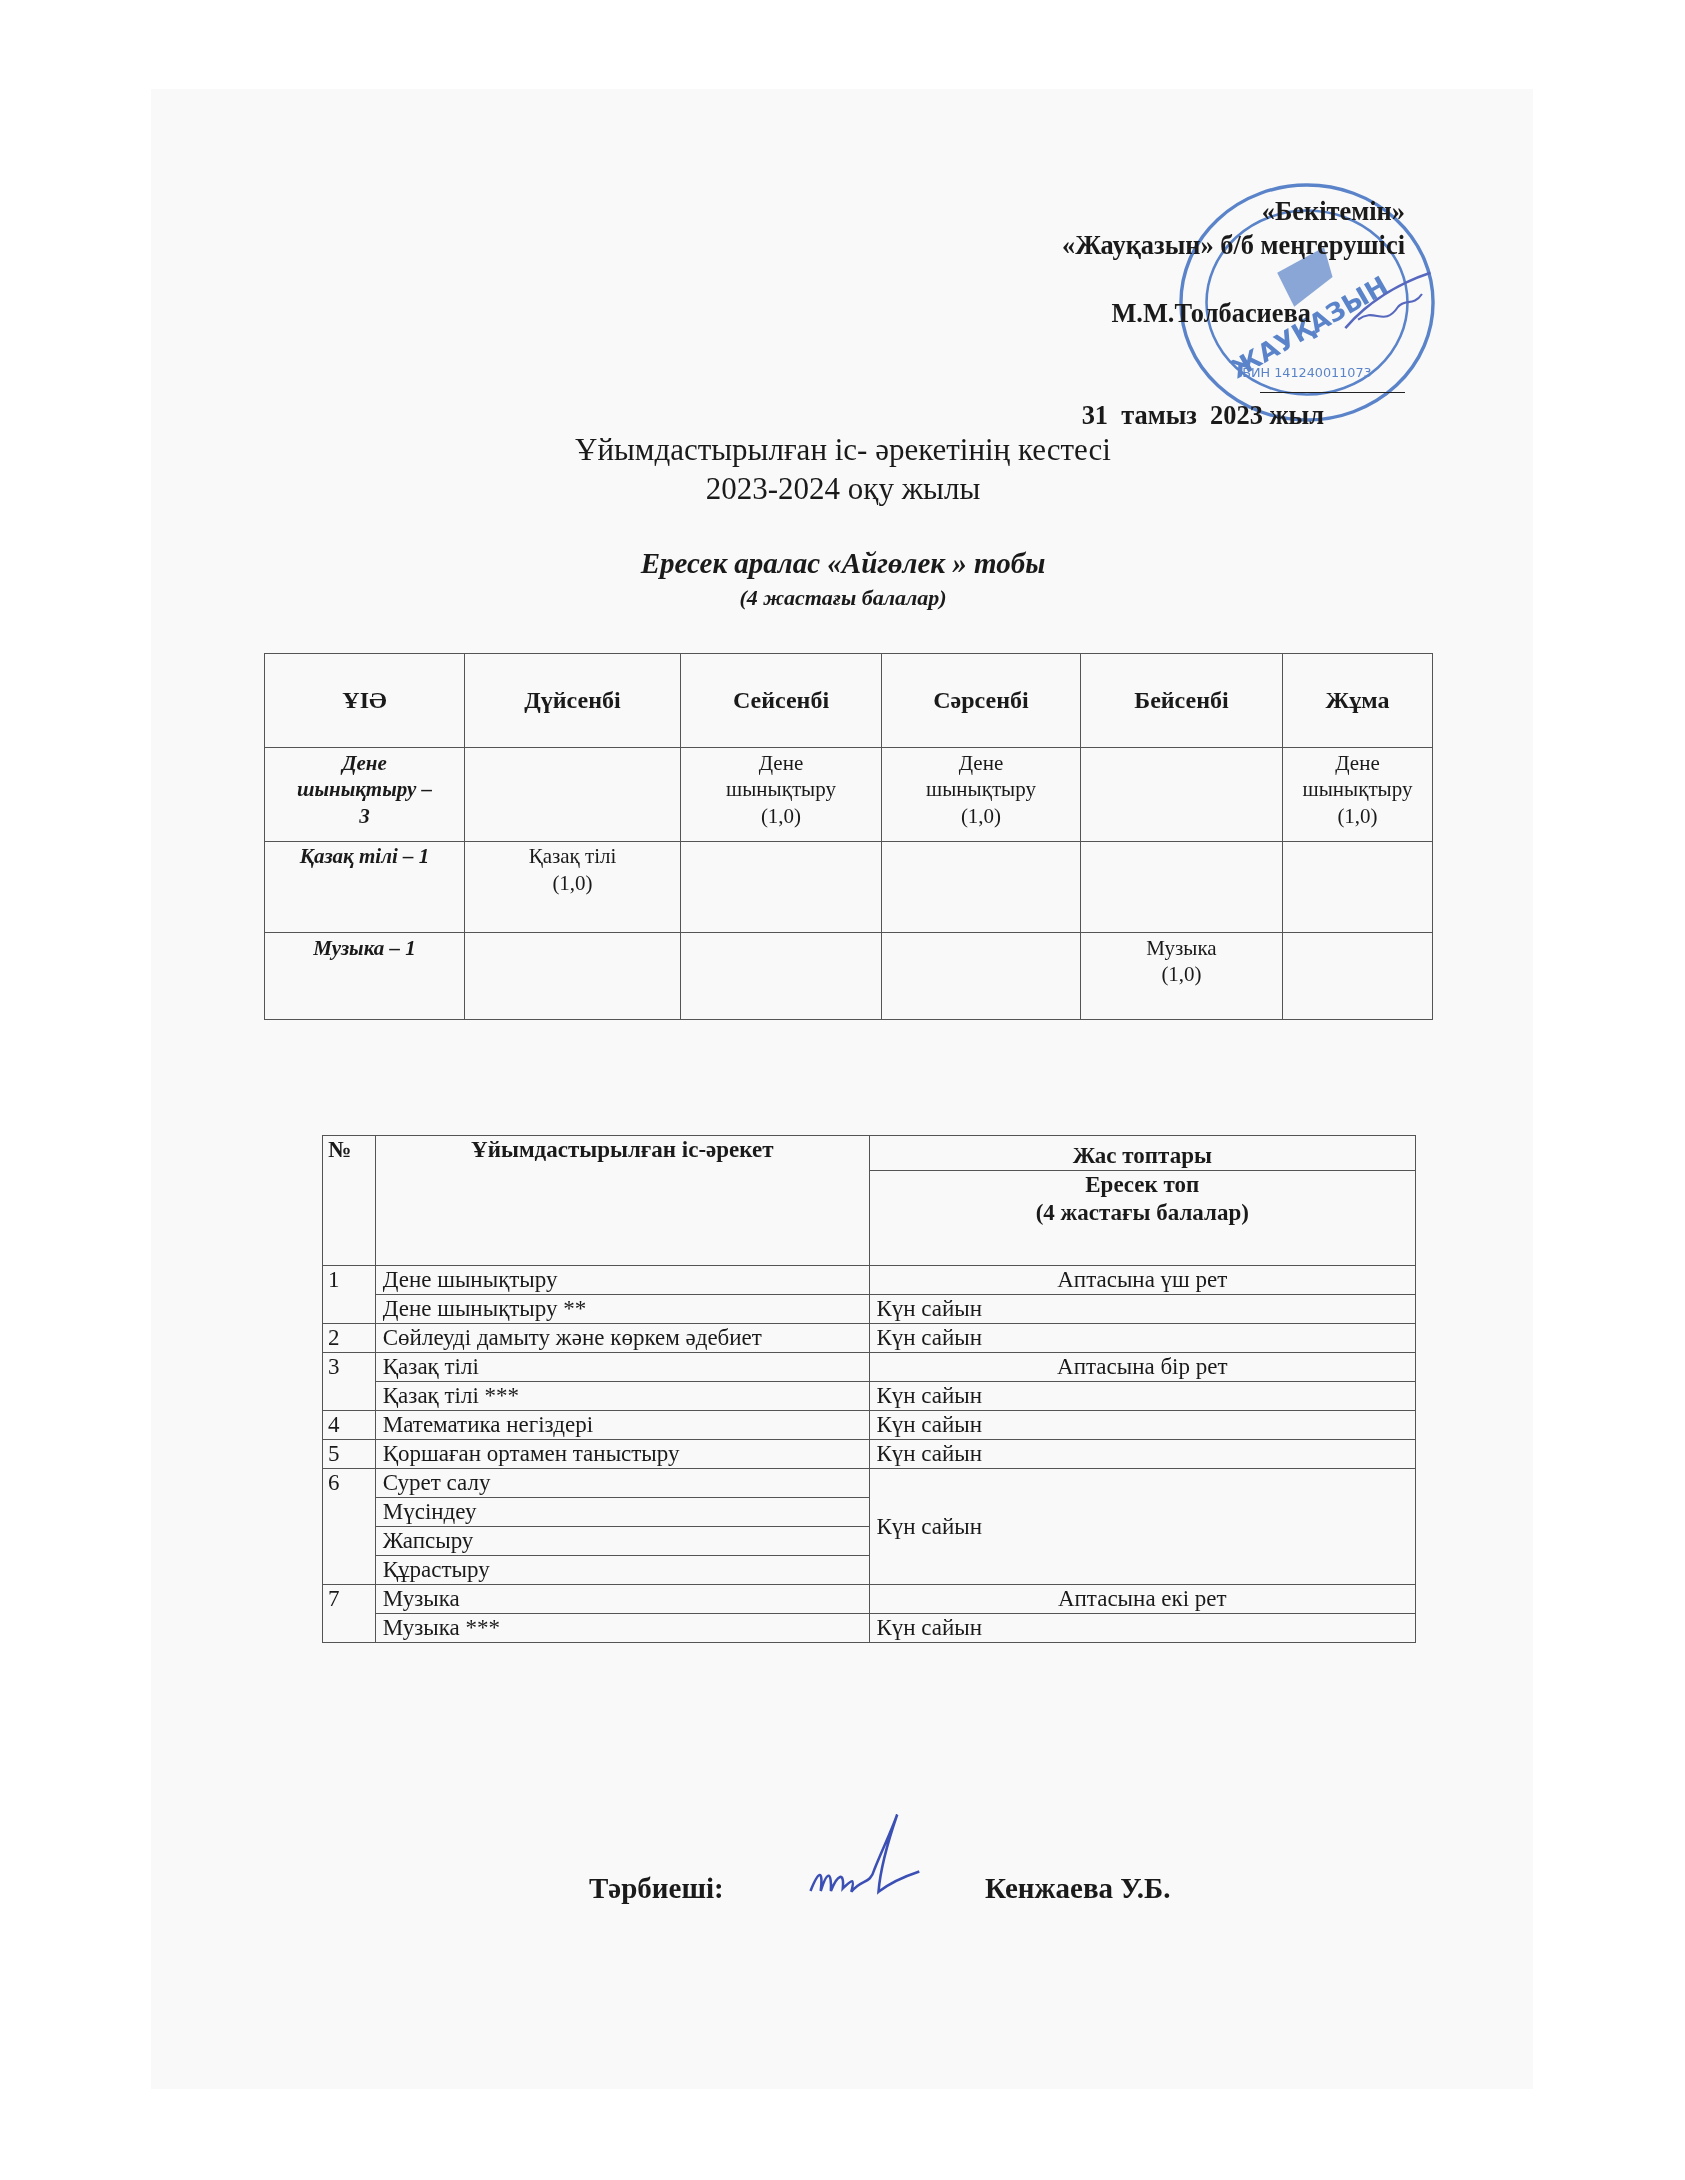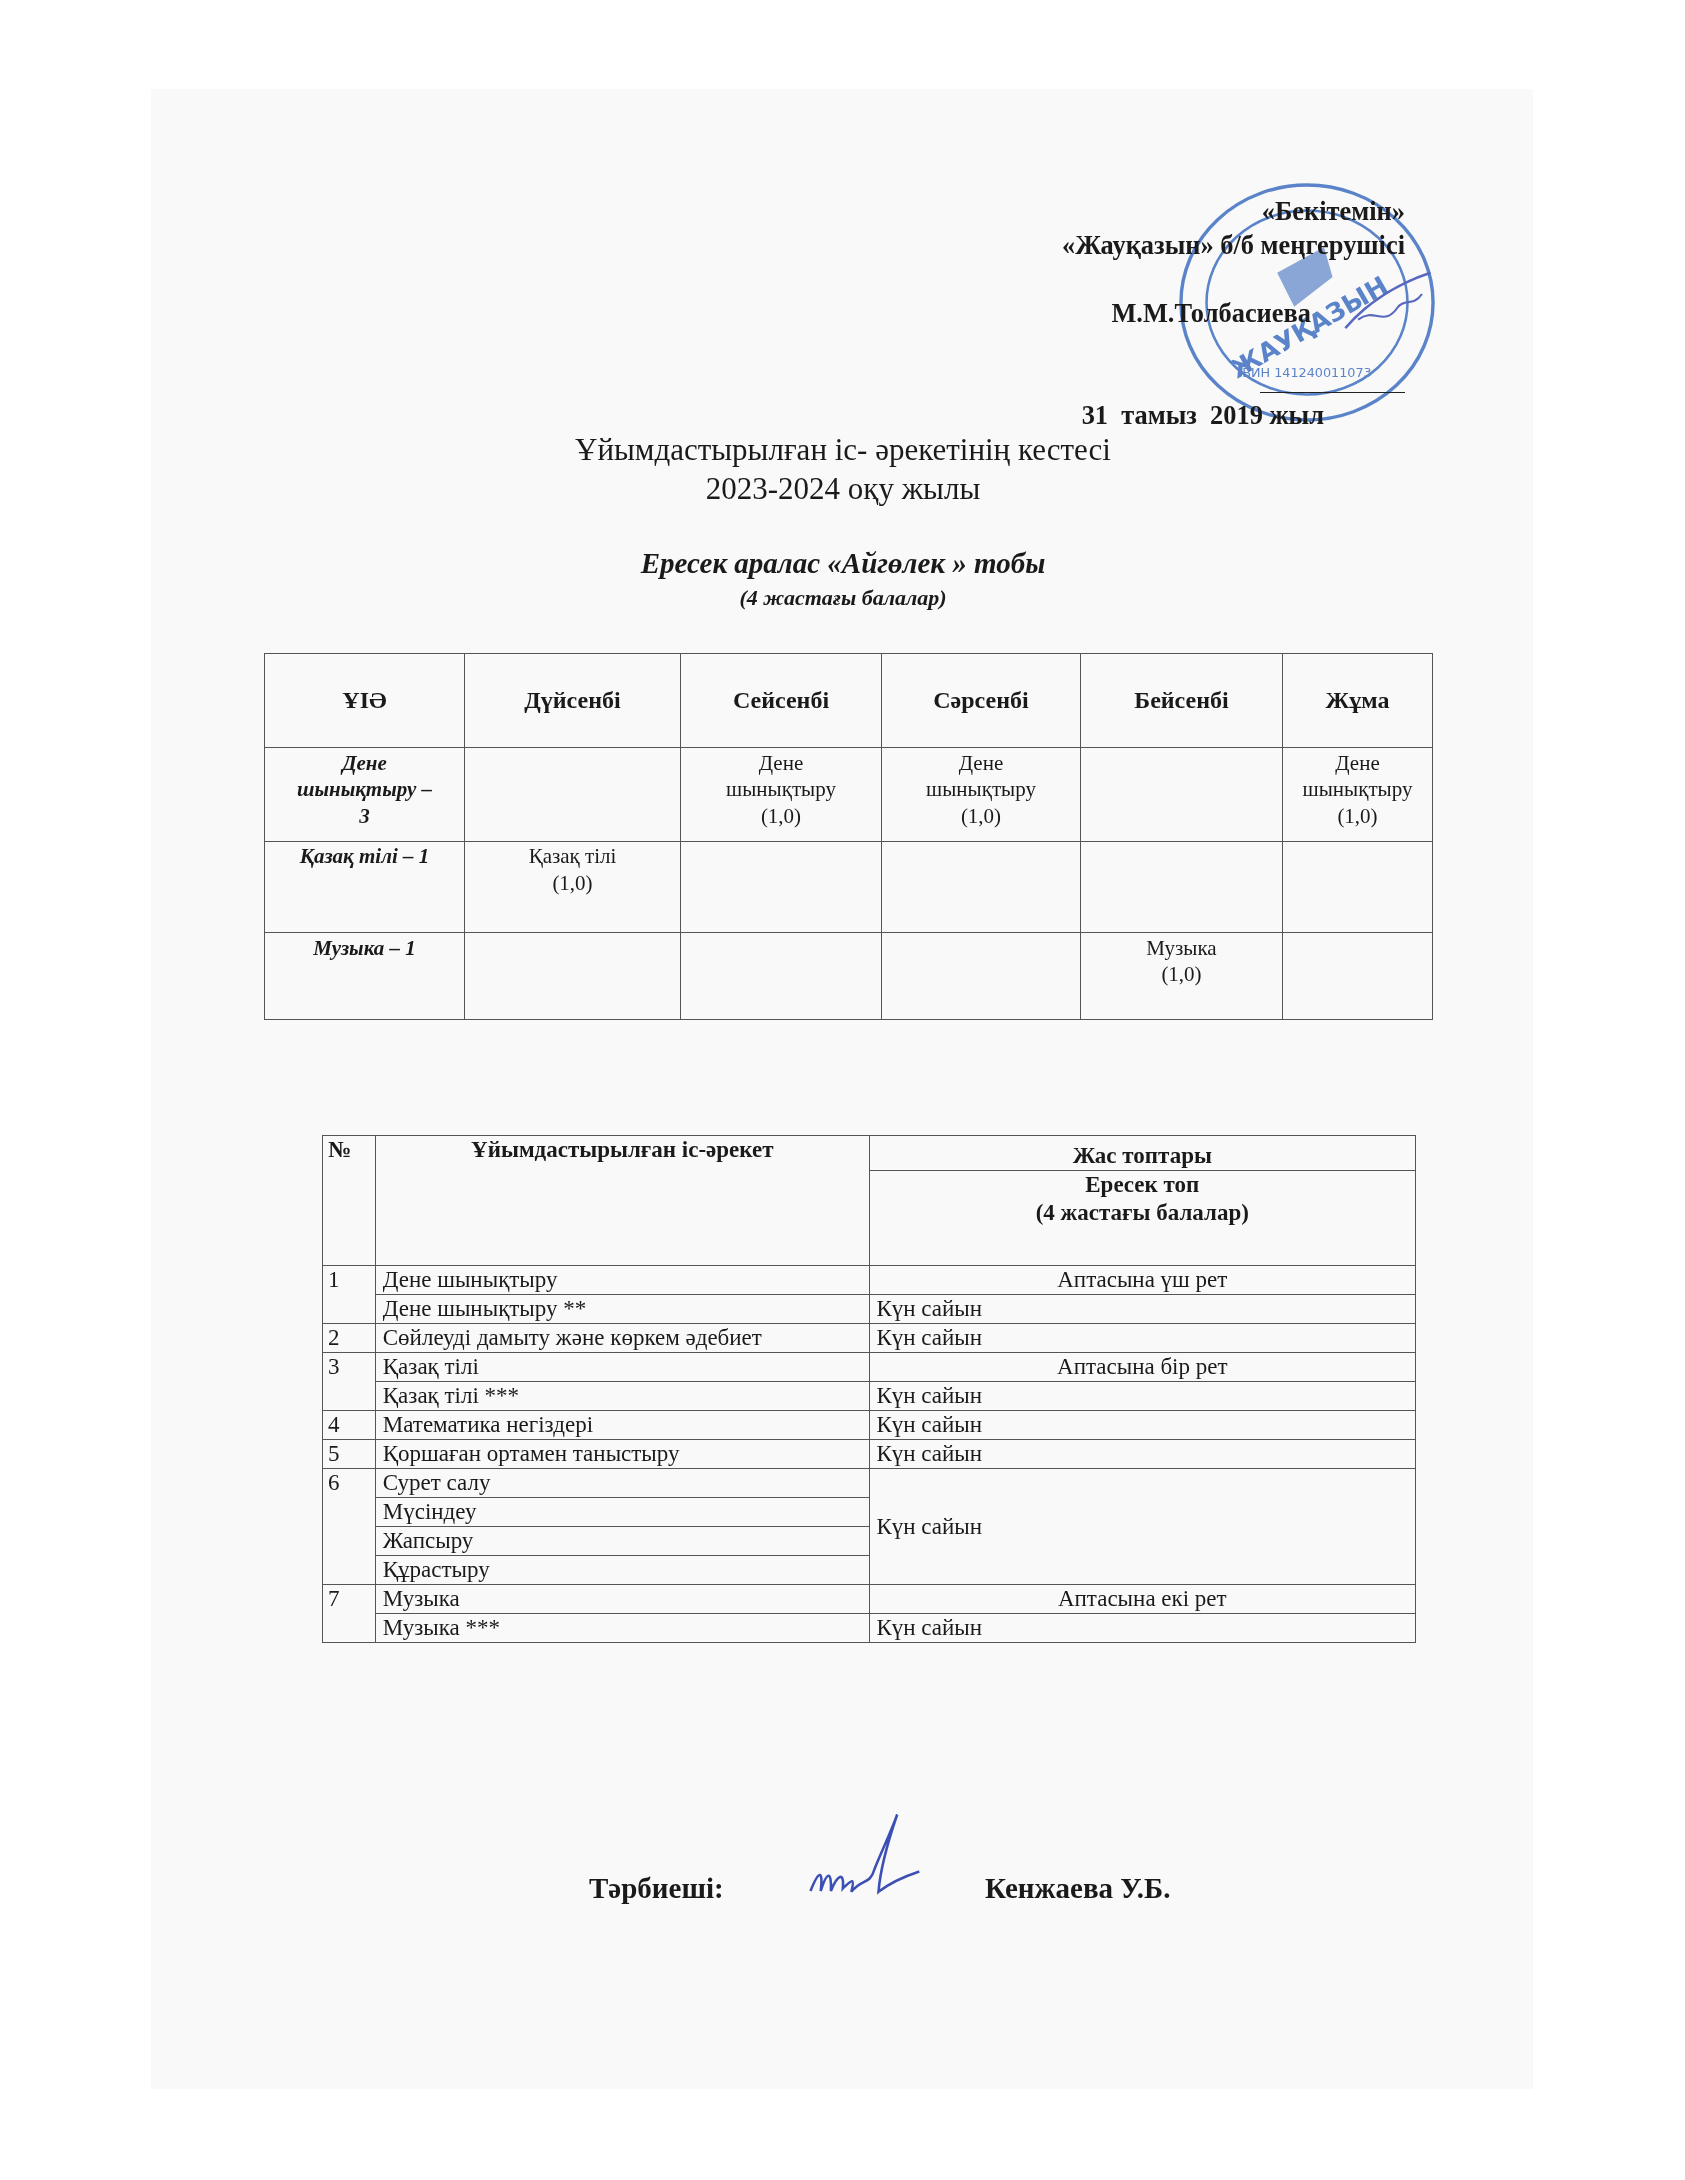--- a/index.html
+++ b/index.html
@@ -66,21 +66,21 @@
   <path d="M215 165 C235 150 245 175 262 150 C270 140 280 150 290 135" stroke="#3b4fb5" stroke-width="2.5" fill="none"></path>
 </svg>
 
 <div class="approval">
   <span class="line">«Бекітемін»</span>
   <span class="line">«Жауқазын» б/б меңгерушісі</span>
   <span class="line name-line">
     <span>М.М.Толбасиева</span>
     <span class="sign-rule"></span>
   </span>
-  <span class="line date-line">31  тамыз  2019 жыл</span>
+  <span class="line date-line">31  тамыз  2023 жыл</span>
 </div>
 
 <div class="title-block title1">
   <div>Ұйымдастырылған іс- әрекетінің кестесі</div>
   <div>2023-2024 оқу жылы</div>
 </div>
 <div class="title-block title3">Ересек   аралас «Айгөлек » тобы</div>
 <div class="title-block title4">(4 жастағы балалар)</div>
 
 <table class="grid">

